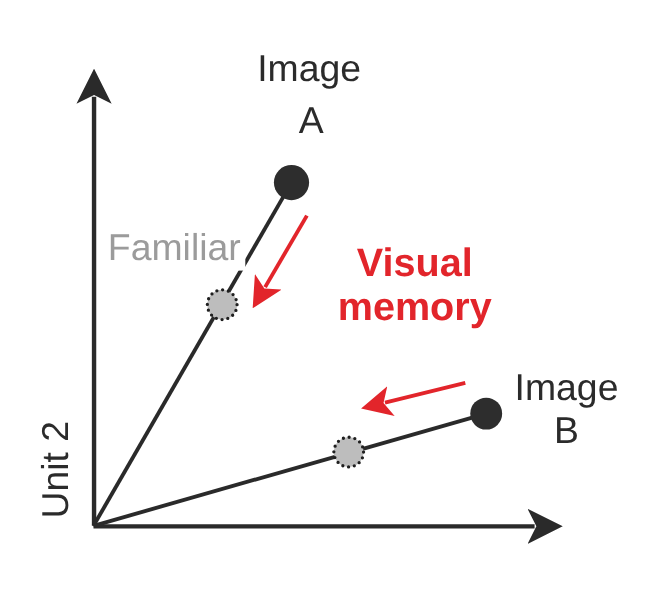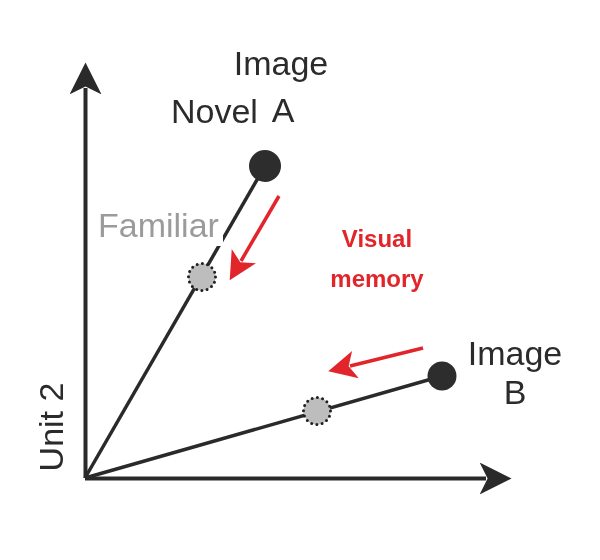--- a/index.html
+++ b/index.html
@@ -27,21 +27,21 @@
     left: 70px; top: 206px;
     color: #9b9b9b;
     background: #ffffff;
     padding: 2px 4px;
     margin-left: 24px;
   }
   .lbl-visual-memory {
     left: 377px; top: 219px;
     color: #e2252b;
     font-weight: bold;
-    font-size: 24px;
+    font-size: 36px;
     line-height: 40px;
   }
   .lbl-image-b { left: 515px; top: 334px; line-height: 39px; }
   .lbl-unit1   { left: 84px; top: 488px; }
   .lbl-unit2   {
     left: 52px; top: 427px;
     transform: translate(-50%, -50%) rotate(-90deg);
   }
 </style>
 </head>
@@ -70,21 +70,20 @@
 
     <circle cx="265" cy="166" r="16" fill="#2d2d2d"></circle>
     <circle cx="442" cy="376" r="14.5" fill="#2d2d2d"></circle>
 
     <circle cx="202" cy="277" r="13.5" fill="#bdbdbd" stroke="#1f1f1f" stroke-width="3" stroke-dasharray="0 5.3" stroke-linecap="round"></circle>
     <circle cx="317" cy="411" r="13.5" fill="#bdbdbd" stroke="#1f1f1f" stroke-width="3" stroke-dasharray="0 5.3" stroke-linecap="round"></circle>
   </svg>
 
   <div class="lbl lbl-image-a center">Image</div>
   <div class="lbl lbl-a center">A</div>
-  <div class="lbl lbl-novel">Novel</div>
   <div class="lbl lbl-familiar">Familiar</div>
 
   <div class="lbl lbl-visual-memory center">
     <div>Visual</div>
     <div>memory</div>
   </div>
 
   <div class="lbl lbl-image-b center">
     <div>Image</div>
     <div>B</div>

